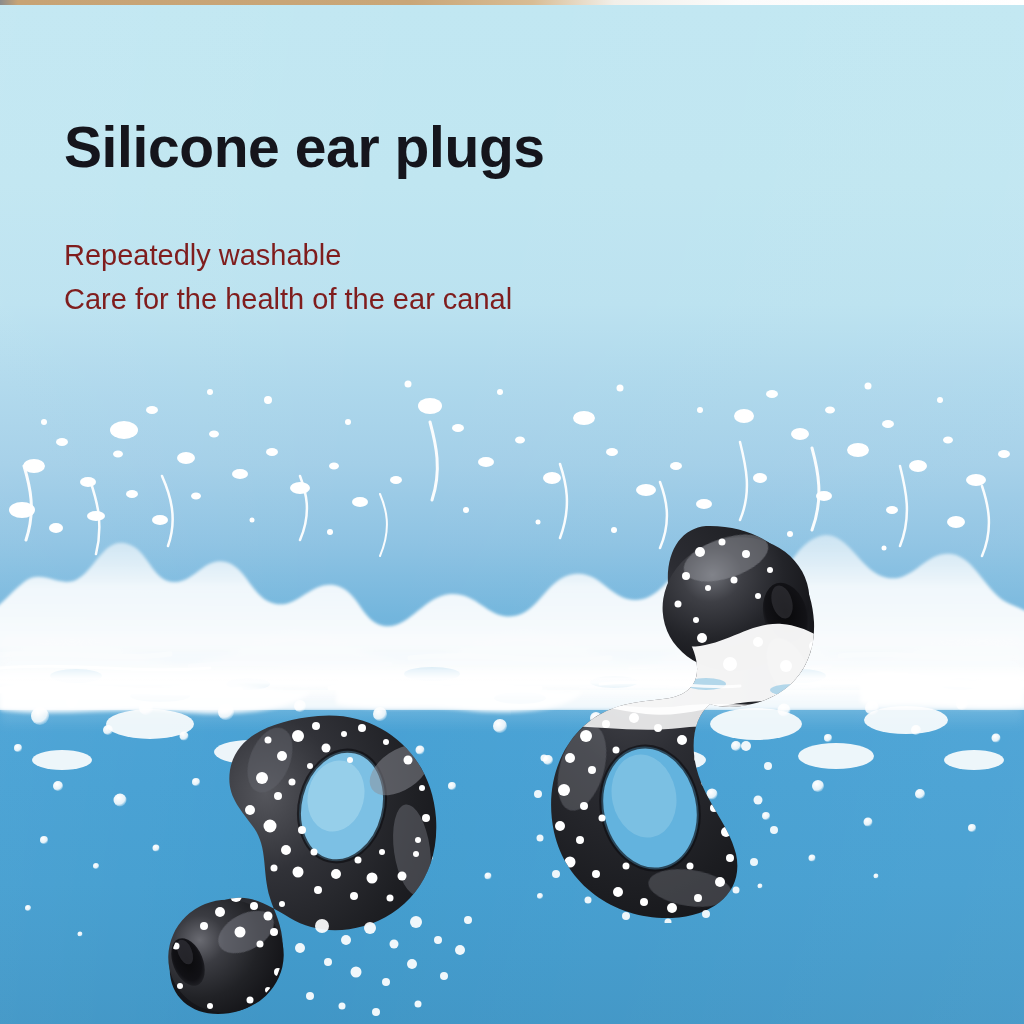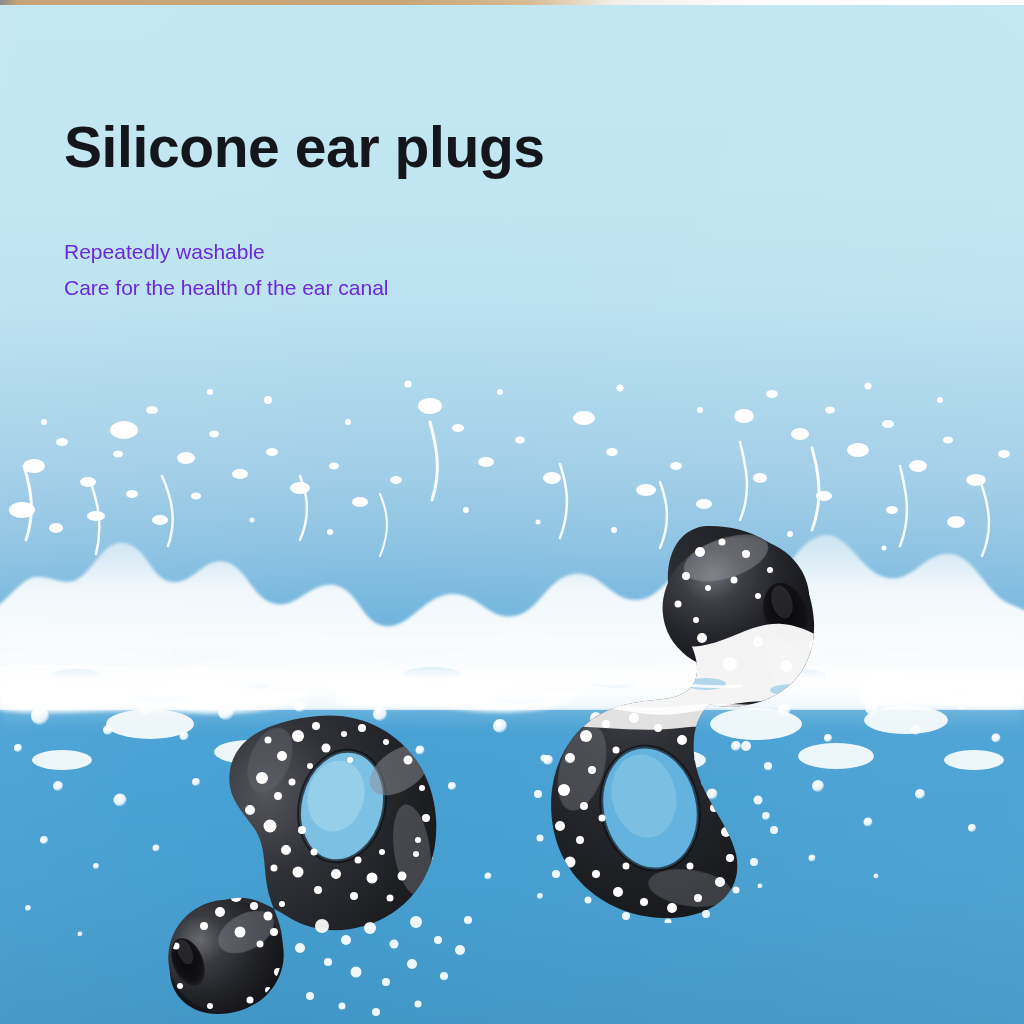--- a/index.html
+++ b/index.html
@@ -72,23 +72,23 @@
   .headline {
     font-size: 57px;
     font-weight: 700;
     letter-spacing: -0.4px;
     color: #15151c;
     line-height: 1.04;
     margin: 0;
     white-space: nowrap;
   }
   .sub {
-    font-size: 21px;
+    font-size: 29px;
     font-weight: 400;
-    color: #6d28d9;
+    color: #7f1d1d;
     line-height: 1.0;
     margin: 0;
     white-space: nowrap;
   }
   .sub-1 { margin-top: 64px; }
   .sub-2 { margin-top: 15px; }
 
   
   .waterline {
     position: absolute;

